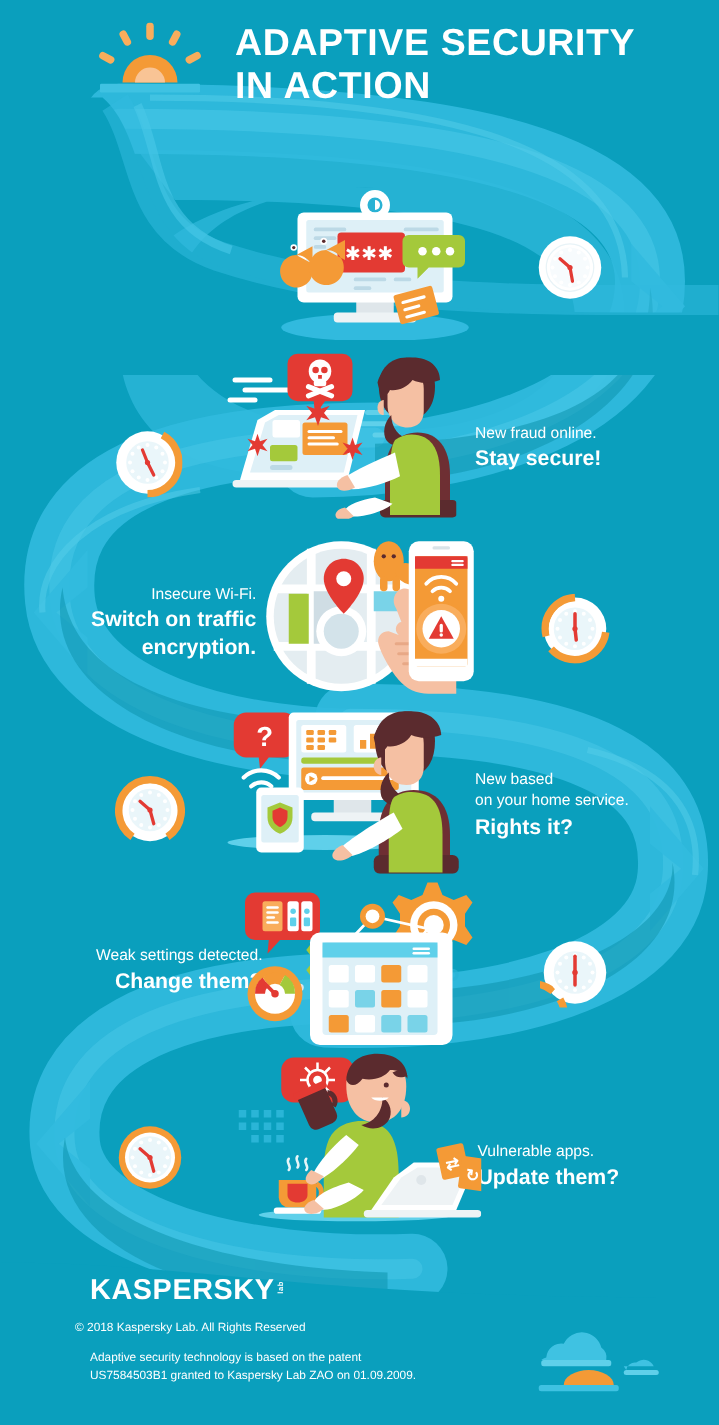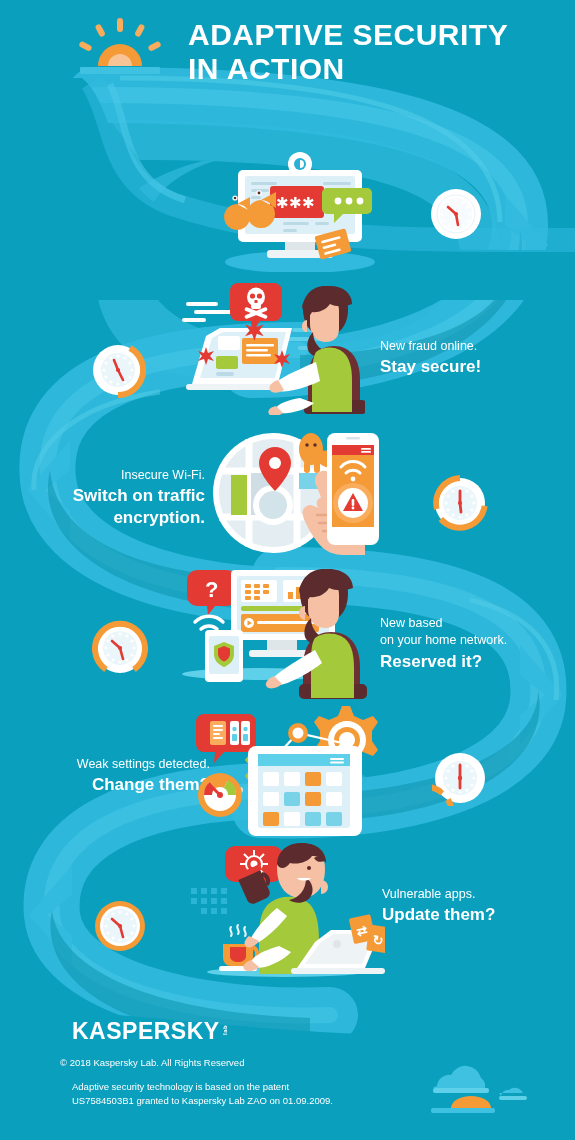--- a/index.html
+++ b/index.html
@@ -436,22 +436,22 @@
       <line x1="28" y1="28" x2="28" y2="16" stroke="#e33a33" stroke-width="2.8" stroke-linecap="round"></line>
       <line x1="28" y1="28" x2="29" y2="37" stroke="#e33a33" stroke-width="2.8" stroke-linecap="round"></line>
       <circle cx="28" cy="28" r="2.1" fill="#e33a33"></circle>
     </svg>
   </div>
 </div>
 
 <div class="block" style="top:560px;height:145px">
   <div class="block-text txt-left" style="left:380px; top:55px; width:185px">
     <span class="ln">New based</span>
-    <span class="ln">on your home network.</span>
-    <span class="hl">Reserved it?</span>
+    <span class="ln">on your home service.</span>
+    <span class="hl">Rights it?</span>
   </div>
 
   <div class="illus" style="left:175px; top:4px; width:195px; height:135px">
     <svg viewBox="0 0 195 135" xmlns="http://www.w3.org/2000/svg">
       <ellipse cx="85" cy="110" rx="78" ry="6" fill="#5fd0ea"></ellipse>
 
       <path d="M22 6 h30 a10 10 0 0 1 10 10 v16 a10 10 0 0 1 -10 10 h-12 l-7 9 l-1 -9 h-10 a10 10 0 0 1 -10 -10 v-16 a10 10 0 0 1 10 -10 z" fill="#e33a33"></path>
       <text x="30" y="33" fill="#ffffff" font-size="22" font-weight="bold" font-family="'Liberation Sans',sans-serif">?</text>
 
       <g stroke="#ffffff" stroke-width="3.4" fill="none" stroke-linecap="round">
@@ -642,21 +642,21 @@
           <circle cx="21" cy="16" r="1.6"></circle>
       </g>
       <line x1="28" y1="28" x2="28" y2="15" stroke="#e33a33" stroke-width="2.8" stroke-linecap="round"></line>
       <line x1="28" y1="28" x2="28" y2="38" stroke="#e33a33" stroke-width="2.8" stroke-linecap="round"></line>
       <circle cx="28" cy="28" r="2.2" fill="#e33a33"></circle>
     </svg>
   </div>
 </div>
 
 <div class="block" style="top:840px;height:145px">
-  <div class="block-text txt-left" style="left:382px; top:46px; width:175px">
+  <div class="block-text txt-left" style="left:382px; top:73px; width:175px">
     <span class="ln">Vulnerable apps.</span>
     <span class="hl">Update them?</span>
   </div>
 
   <div class="illus" style="left:185px; top:0px; width:200px; height:140px">
     <svg viewBox="0 0 200 140" xmlns="http://www.w3.org/2000/svg">
       <ellipse cx="100" cy="132" rx="78" ry="5" fill="#5fd0ea"></ellipse>
 
       <g fill="#2ab5d7">
         <rect x="6" y="48" width="6" height="6"></rect>

